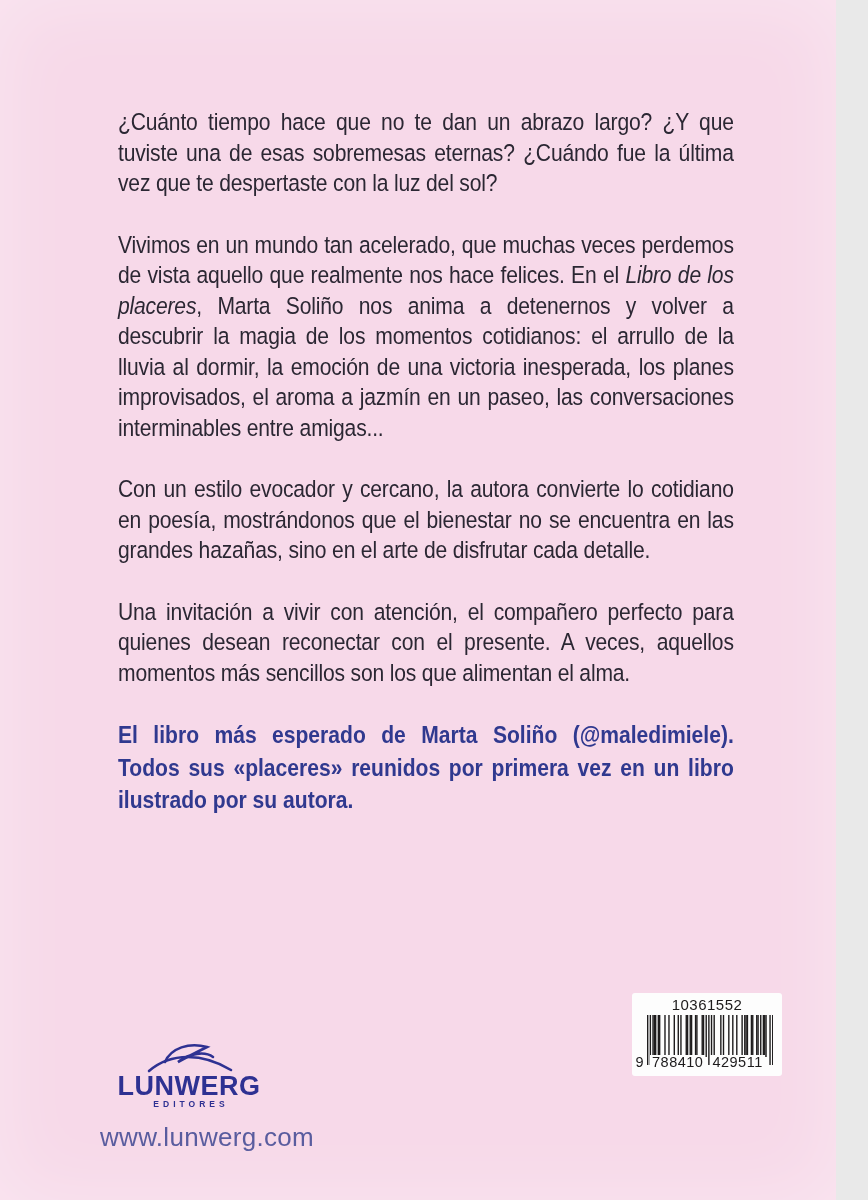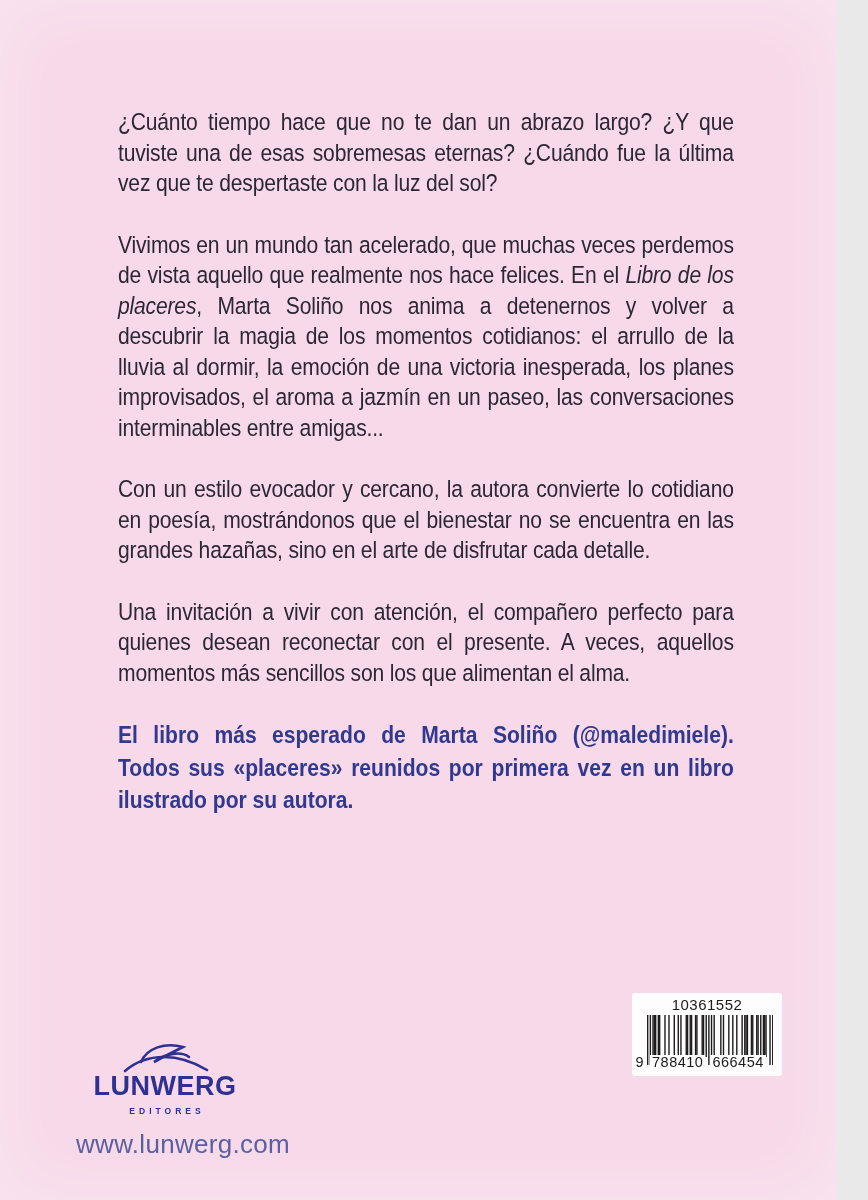--- a/index.html
+++ b/index.html
@@ -46,41 +46,41 @@
   .synopsis p{margin:0 0 31px;}
   .synopsis p.highlight{
     color:var(--highlight-text,#30398f);
     font-weight:bold;
     line-height:32.5px;
     margin-bottom:0;
     letter-spacing:0;
   }
   .publisher{
     position:absolute;
-    left:76px;top:1038px;
+    left:100px;top:1038px;
     width:178px;
     text-align:center;
     color:var(--publisher-navy,#2e3192);
   }
   .publisher .swoosh{
     display:block;
     margin:0 auto -3px;
   }
   .publisher-name{
     font-size:27px;
     font-weight:bold;
     letter-spacing:0.5px;
     line-height:1;
   }
   .publisher-subtitle{
     font-size:8.5px;
     font-weight:bold;
     letter-spacing:4px;
     text-indent:4px;
-    margin-top:7px;
+    margin-top:0;
     line-height:1;
   }
   .publisher-website{
     margin-top:15px;
     font-size:26px;
     letter-spacing:0.3px;
     color:var(--website-purple,#575a9d);
     line-height:1;
   }
   .barcode-box{
@@ -194,18 +194,18 @@
           <rect x="113.05" y="0" width="1.39" height="42"></rect>
           <rect x="115.71" y="0" width="1.39" height="42"></rect>
           <rect x="117.04" y="0" width="1.39" height="42"></rect>
           <rect x="118.37" y="0" width="1.39" height="42"></rect>
           <rect x="122.36" y="0" width="1.39" height="50"></rect>
           <rect x="125.02" y="0" width="1.39" height="50"></rect>
         </svg>
       <div class="ean-digits">
         <span class="prefix">9</span>
         <span class="group g1">788410</span>
-        <span class="group g2">666454</span>
+        <span class="group g2">429511</span>
       </div>
     </div>
   </div>
 
 </div>
 
 </body></html>

